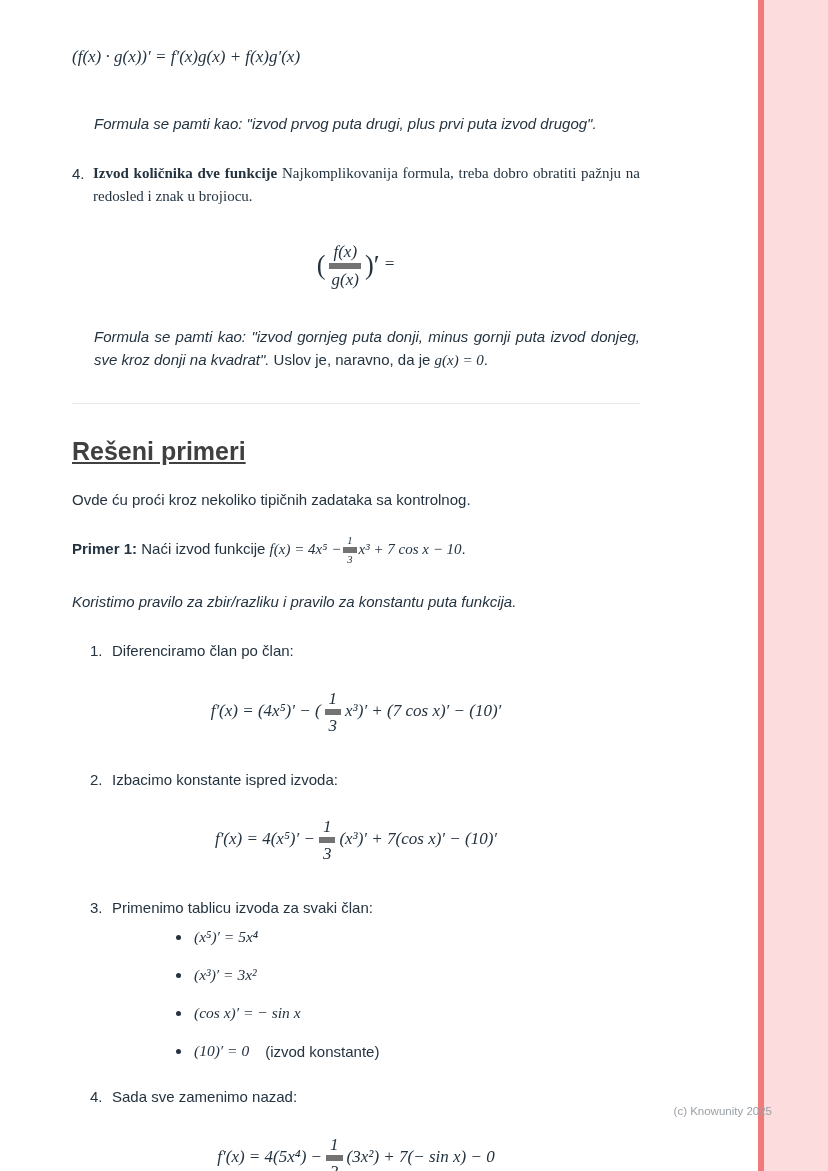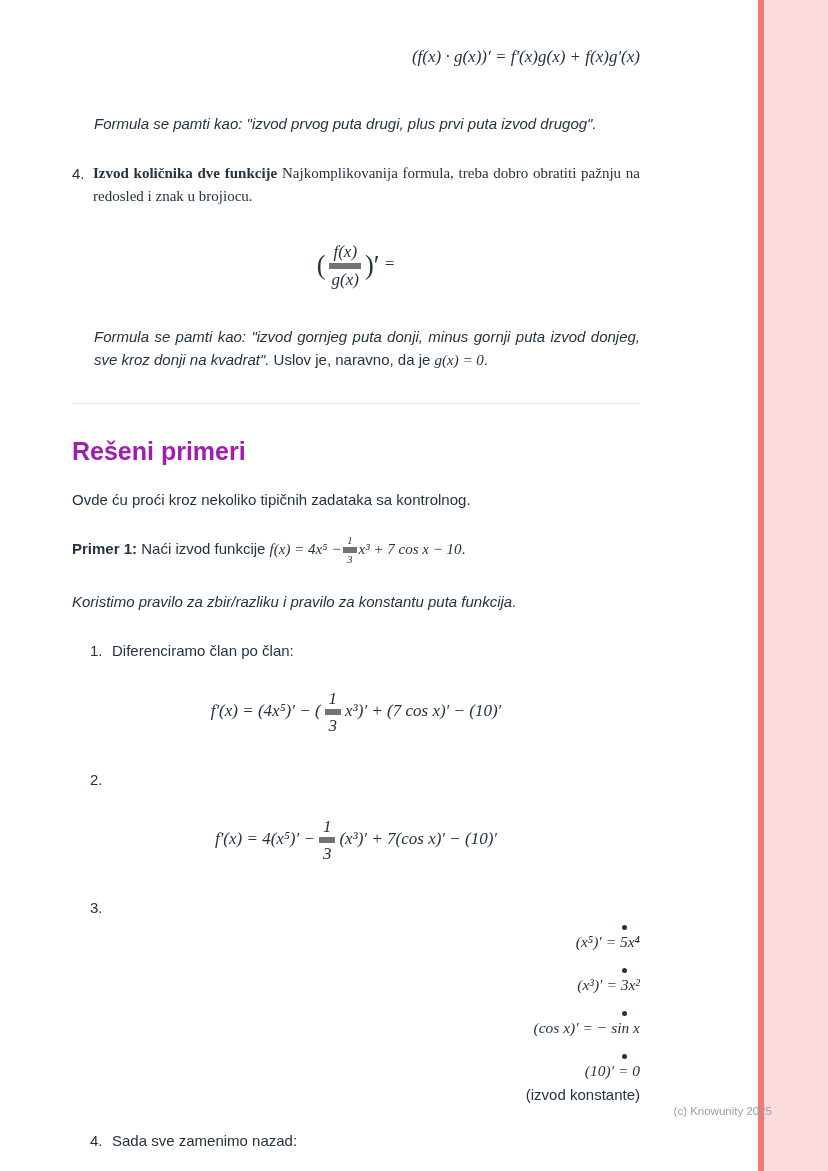--- a/index.html
+++ b/index.html
@@ -9,51 +9,51 @@
     color:#243340;font-size:15px;line-height:1.55;overflow:hidden;
   }
   
   .stripe-line{position:absolute;top:0;right:64px;width:6px;height:100%;background:#f27979;}
   .stripe-band{position:absolute;top:0;right:0;width:64px;height:100%;background:#fcdcdc;}
 
   .content{position:absolute;left:72px;top:0;width:568px;}
 
   
   .math{font-family:"Liberation Serif","DejaVu Serif",serif;font-style:italic;}
-  .math-display{text-align:right;font-size:17px;margin:0;}
+  .math-display{text-align:left;font-size:17px;margin:0;}
   .frac{display:inline-block;vertical-align:middle;text-align:center;margin:0 4px;line-height:1.15;}
   .frac .top{display:block;padding:0 4px 1px;border-bottom:6px solid #737373;}
   .frac .bot{display:block;padding-top:1px;}
   .frac.small{font-size:10.5px;margin:0 2px;line-height:1.1;}
   .bigparen{font-size:1.55em;font-style:normal;vertical-align:middle;line-height:0;}
 
   .mnemonic{margin:0 0 26px 22px;font-style:italic;text-align:justify;}
   .upright{font-style:normal;}
 
   .numbered{display:flex;margin:0 0 10px 0;}
   .numbered .num{flex:none;width:21px;}
   .numbered .body{flex:1;text-align:justify;font-family:Liberation Serif, serif;}
   .bold{font-weight:700;}
 
   .divider{border:none;border-top:1px solid #e7e7e7;margin:30px 0 0 0;}
 
-  .red-heading{color:#a21caf;font-size:25px;font-weight:700;margin:32px 0 22px 0;line-height:1.2;}
+  .red-heading{color:#404040;font-size:25px;font-weight:700;margin:32px 0 22px 0;line-height:1.2;text-decoration:underline;}
 
   .para{margin:14px 0 24px 0;}
   .italic-para{margin:0 0 26px 0;font-style:italic;}
 
   .step{display:flex;margin:0 0 12px 18px;}
   .step .num{flex:none;width:22px;}
   .step-formula{text-align:center;font-size:17px;margin:26px 0 32px 0;}
 
   .bullets{margin:4px 0 22px 104px;padding:0;}
-  .bullet-row{display:flex;align-items:flex-end;margin:0 0 14px 0;flex-direction:column;}
+  .bullet-row{display:flex;align-items:center;margin:0 0 14px 0;}
   .bullet-dot{flex:none;width:5px;height:5px;border-radius:50%;background:#243340;margin-right:13px;}
   .bullet-math{font-size:15.5px;}
-  .bullet-note{font-style:normal;font-family:"Liberation Sans","DejaVu Sans",sans-serif;margin-left:5px;}
+  .bullet-note{font-style:normal;font-family:"Liberation Sans","DejaVu Sans",sans-serif;margin-left:16px;}
 
   .spacer-top{height:44px;}
   .gap-lg{height:42px;}
 
   .watermark{position:absolute;right:56px;bottom:50px;font-size:11.5px;color:#9aa0a6;z-index:2;text-align:center;}
 </style>
 </head>
 <body>
 
 <div class="stripe-line"></div>
@@ -105,27 +105,29 @@
   <div class="step">
     <span class="num">1.</span>
     <span>Diferenciramo član po član:</span>
   </div>
   <div class="step-formula math">
     <span>f′(x) = (4x⁵)′ − (</span><span class="frac"><span class="top">1</span><span class="bot">3</span></span><span>x³)′ + (7 cos x)′ − (10)′</span>
   </div>
 
   <div class="step">
     <span class="num">2.</span>
+    <span>Izbacimo konstante ispred izvoda:</span>
   </div>
   <div class="step-formula math">
     <span>f′(x) = 4(x⁵)′ −</span><span class="frac"><span class="top">1</span><span class="bot">3</span></span><span>(x³)′ + 7(cos x)′ − (10)′</span>
   </div>
 
   <div class="step" style="margin-bottom:6px;">
     <span class="num">3.</span>
+    <span>Primenimo tablicu izvoda za svaki član:</span>
   </div>
   <div class="bullets">
     <div class="bullet-row">
       <span class="bullet-dot"></span>
       <span class="math bullet-math">(x⁵)′ = 5x⁴</span>
     </div>
     <div class="bullet-row">
       <span class="bullet-dot"></span>
       <span class="math bullet-math">(x³)′ = 3x²</span>
     </div>

